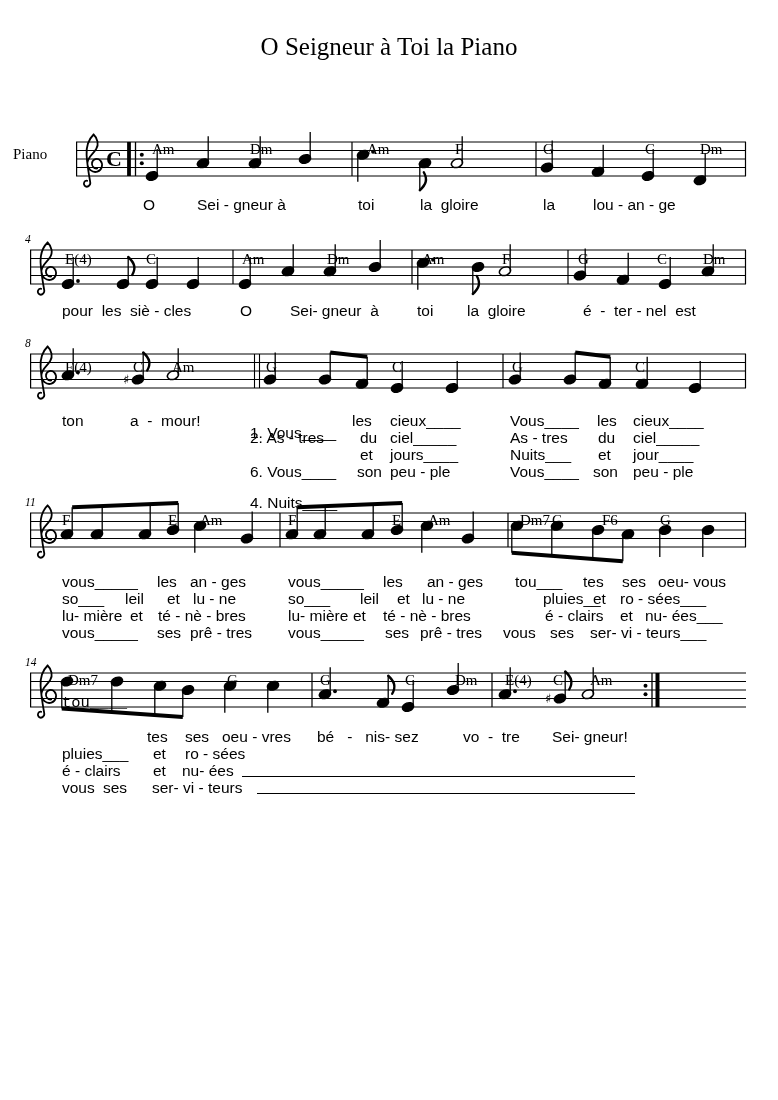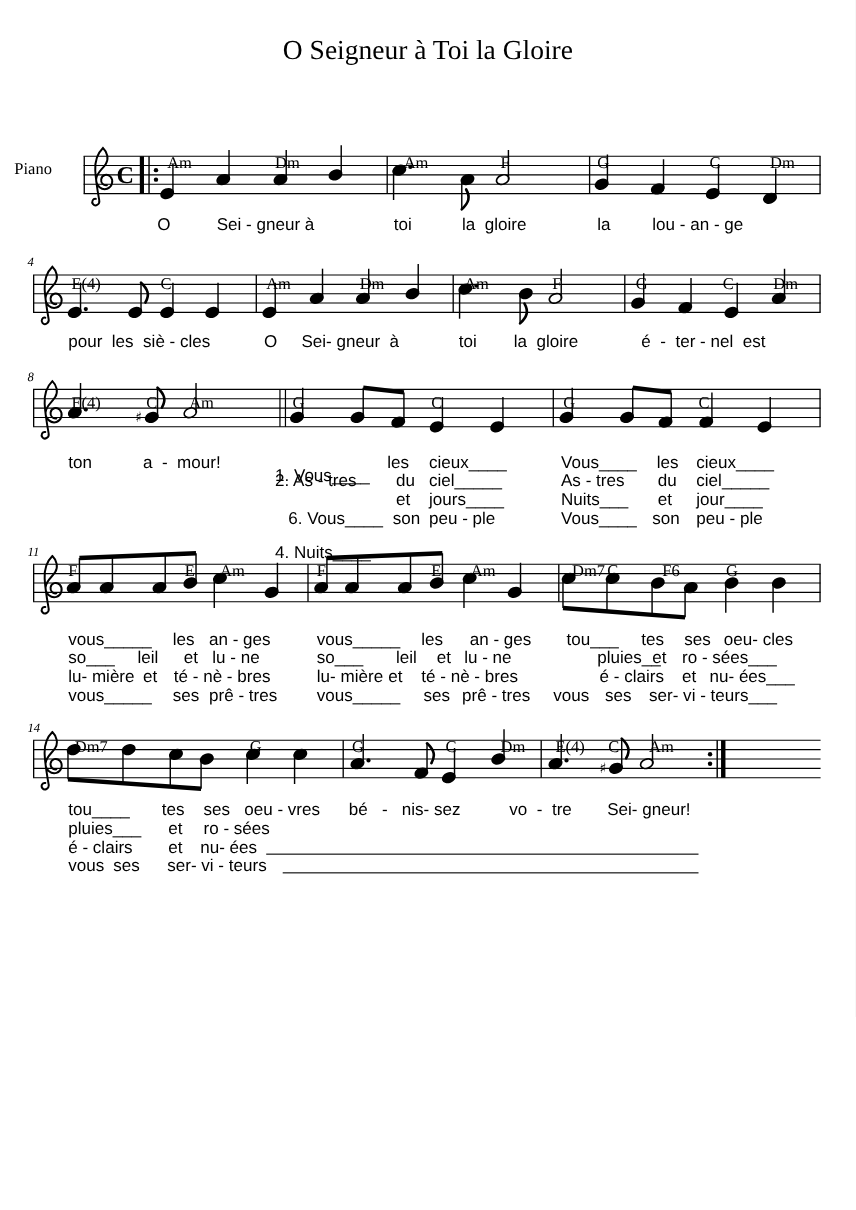--- a/index.html
+++ b/index.html
@@ -10,21 +10,21 @@
   .chord{position:absolute;white-space:pre;font:15px "Liberation Serif",serif;color:#000;margin-top:24px;}
   .mnum{position:absolute;font:italic 11.5px "Liberation Serif",serif;color:#000;}
   .ilabel{position:absolute;font:15px "Liberation Serif",serif;color:#000;}
   .rule{position:absolute;height:0;border-bottom:1.3px solid #000;}
   .ssvg{position:absolute;left:0;pointer-events:none;}
 </style>
 </head>
 <body>
 
 <div id="page">
-  <div class="title">O Seigneur à Toi la Gloire</div>
+  <div class="title">O Seigneur à Toi la Piano</div>
   <div id="score">
       <svg width="778" height="100" viewBox="0 0 778 100" class="ssvg" style="top: 102px;">
         <line x1="76" y1="40" x2="746" y2="40" stroke="#000" stroke-width="1"></line>
         <line x1="76" y1="48.5" x2="746" y2="48.5" stroke="#000" stroke-width="1"></line>
         <line x1="76" y1="57" x2="746" y2="57" stroke="#000" stroke-width="1"></line>
         <line x1="76" y1="65.5" x2="746" y2="65.5" stroke="#000" stroke-width="1"></line>
         <line x1="76" y1="74" x2="746" y2="74" stroke="#000" stroke-width="1"></line>
         <line x1="76.6" y1="40" x2="76.6" y2="74" stroke="#000" stroke-width="1.2"></line>
         <line x1="352" y1="40" x2="352" y2="74" stroke="#000" stroke-width="1.2"></line>
         <line x1="536" y1="40" x2="536" y2="74" stroke="#000" stroke-width="1.2"></line>
@@ -126,21 +126,21 @@
       <span class="chord" style="left: 146px; top: 227px;">C</span>
       <span class="chord" style="left: 242px; top: 227px;">Am</span>
       <span class="chord" style="left: 327px; top: 227px;">Dm</span>
       <span class="chord" style="left: 422px; top: 227px;">Am</span>
       <span class="chord" style="left: 502px; top: 227px;">F</span>
       <span class="chord" style="left: 578px; top: 227px;">G</span>
       <span class="chord" style="left: 657px; top: 227px;">C</span>
       <span class="chord" style="left: 703px; top: 227px;">Dm</span>
       <span class="tok" style="left: 62px; top: 302px;">pour  les  siè - cles</span>
       <span class="tok" style="left: 240px; top: 302px;">O</span>
-      <span class="tok" style="left: 274px; top: 302px;">Sei- gneur  à</span>
+      <span class="tok" style="left: 290px; top: 302px;">Sei- gneur  à</span>
       <span class="tok" style="left: 417px; top: 302px;">toi</span>
       <span class="tok" style="left: 467px; top: 302px;">la  gloire</span>
       <span class="tok" style="left: 583px; top: 302px;">é  -  ter - nel  est</span>
       <svg width="778" height="100" viewBox="0 0 778 100" class="ssvg" style="top: 314px;">
         <line x1="30" y1="40" x2="746" y2="40" stroke="#000" stroke-width="1"></line>
         <line x1="30" y1="48.5" x2="746" y2="48.5" stroke="#000" stroke-width="1"></line>
         <line x1="30" y1="57" x2="746" y2="57" stroke="#000" stroke-width="1"></line>
         <line x1="30" y1="65.5" x2="746" y2="65.5" stroke="#000" stroke-width="1"></line>
         <line x1="30" y1="74" x2="746" y2="74" stroke="#000" stroke-width="1"></line>
         <line x1="30.6" y1="40" x2="30.6" y2="74" stroke="#000" stroke-width="1.2"></line>
@@ -202,21 +202,21 @@
       <span class="tok" style="left: 390px; top: 429px;">ciel_____</span>
       <span class="tok" style="left: 510px; top: 429px;">As - tres</span>
       <span class="tok" style="left: 598px; top: 429px;">du</span>
       <span class="tok" style="left: 633px; top: 429px;">ciel_____</span>
       <span class="tok" style="left: 250px; top: 446px; margin-top: 48px;">4. Nuits____</span>
       <span class="tok" style="left: 360px; top: 446px;">et</span>
       <span class="tok" style="left: 390px; top: 446px;">jours____</span>
       <span class="tok" style="left: 510px; top: 446px;">Nuits___</span>
       <span class="tok" style="left: 598px; top: 446px;">et</span>
       <span class="tok" style="left: 633px; top: 446px;">jour____</span>
-      <span class="tok" style="left: 250px; top: 463px; margin-left: 12px;">6. Vous____</span>
+      <span class="tok" style="left: 250px; top: 463px;">6. Vous____</span>
       <span class="tok" style="left: 357px; top: 463px;">son</span>
       <span class="tok" style="left: 390px; top: 463px;">peu - ple</span>
       <span class="tok" style="left: 510px; top: 463px;">Vous____</span>
       <span class="tok" style="left: 593px; top: 463px;">son</span>
       <span class="tok" style="left: 633px; top: 463px;">peu - ple</span>
       <svg width="778" height="100" viewBox="0 0 778 100" class="ssvg" style="top: 473px;">
         <line x1="30" y1="40" x2="746" y2="40" stroke="#000" stroke-width="1"></line>
         <line x1="30" y1="48.5" x2="746" y2="48.5" stroke="#000" stroke-width="1"></line>
         <line x1="30" y1="57" x2="746" y2="57" stroke="#000" stroke-width="1"></line>
         <line x1="30" y1="65.5" x2="746" y2="65.5" stroke="#000" stroke-width="1"></line>
@@ -279,21 +279,21 @@
       <span class="chord" style="left: 660px; top: 488px;">G</span>
       <span class="tok" style="left: 62px; top: 573px;">vous_____</span>
       <span class="tok" style="left: 157px; top: 573px;">les</span>
       <span class="tok" style="left: 190px; top: 573px;">an - ges</span>
       <span class="tok" style="left: 288px; top: 573px;">vous_____</span>
       <span class="tok" style="left: 383px; top: 573px;">les</span>
       <span class="tok" style="left: 427px; top: 573px;">an - ges</span>
       <span class="tok" style="left: 515px; top: 573px;">tou___</span>
       <span class="tok" style="left: 583px; top: 573px;">tes</span>
       <span class="tok" style="left: 622px; top: 573px;">ses</span>
-      <span class="tok" style="left: 658px; top: 573px;">oeu- cles</span>
+      <span class="tok" style="left: 658px; top: 573px;">oeu- vous</span>
       <span class="tok" style="left: 62px; top: 590px;">so___</span>
       <span class="tok" style="left: 125px; top: 590px;">leil</span>
       <span class="tok" style="left: 167px; top: 590px;">et</span>
       <span class="tok" style="left: 193px; top: 590px;">lu - ne</span>
       <span class="tok" style="left: 288px; top: 590px;">so___</span>
       <span class="tok" style="left: 360px; top: 590px;">leil</span>
       <span class="tok" style="left: 397px; top: 590px;">et</span>
       <span class="tok" style="left: 422px; top: 590px;">lu - ne</span>
       <span class="tok" style="left: 543px; top: 590px;">pluies__</span>
       <span class="tok" style="left: 593px; top: 590px;">et</span>
@@ -365,21 +365,21 @@
       </svg>
       <span class="mnum" style="left: 25px; top: 656px;">14</span>
       <span class="chord" style="left: 68px; top: 648px;">Dm7</span>
       <span class="chord" style="left: 227px; top: 648px;">G</span>
       <span class="chord" style="left: 320px; top: 648px;">G</span>
       <span class="chord" style="left: 405px; top: 648px;">C</span>
       <span class="chord" style="left: 455px; top: 648px;">Dm</span>
       <span class="chord" style="left: 505px; top: 648px;">E(4)</span>
       <span class="chord" style="left: 553px; top: 648px;">C</span>
       <span class="chord" style="left: 590px; top: 648px;">Am</span>
-      <span class="tok" style="left: 62px; top: 728px;">tou____</span>
+      <span class="tok" style="left: 62px; top: 694px; font-family: Liberation Mono, monospace;">tou____</span>
       <span class="tok" style="left: 147px; top: 728px;">tes</span>
       <span class="tok" style="left: 185px; top: 728px;">ses</span>
       <span class="tok" style="left: 222px; top: 728px;">oeu - vres</span>
       <span class="tok" style="left: 317px; top: 728px; text-align: right;">bé   -   nis- sez</span>
       <span class="tok" style="left: 463px; top: 728px;">vo  -  tre</span>
       <span class="tok" style="left: 552px; top: 728px;">Sei- gneur!</span>
       <span class="tok" style="left: 62px; top: 745px;">pluies___</span>
       <span class="tok" style="left: 153px; top: 745px;">et</span>
       <span class="tok" style="left: 185px; top: 745px;">ro - sées</span>
       <span class="tok" style="left: 62px; top: 762px;">é - clairs</span>

